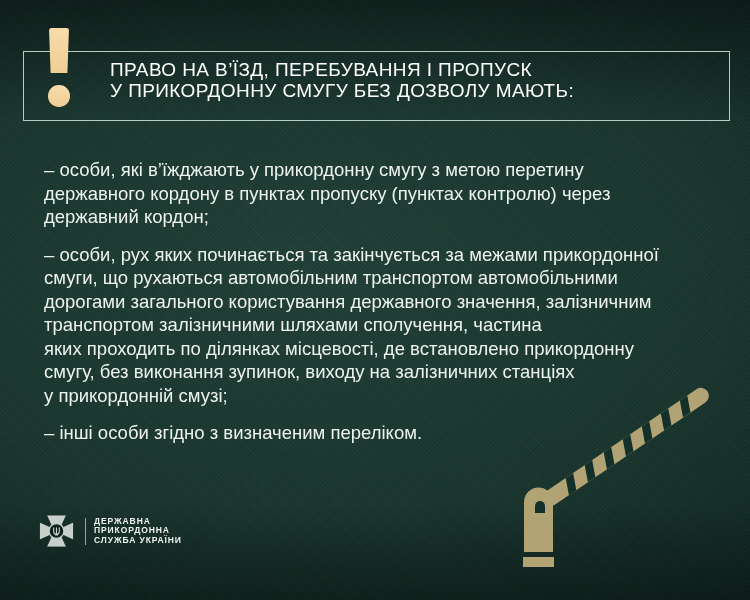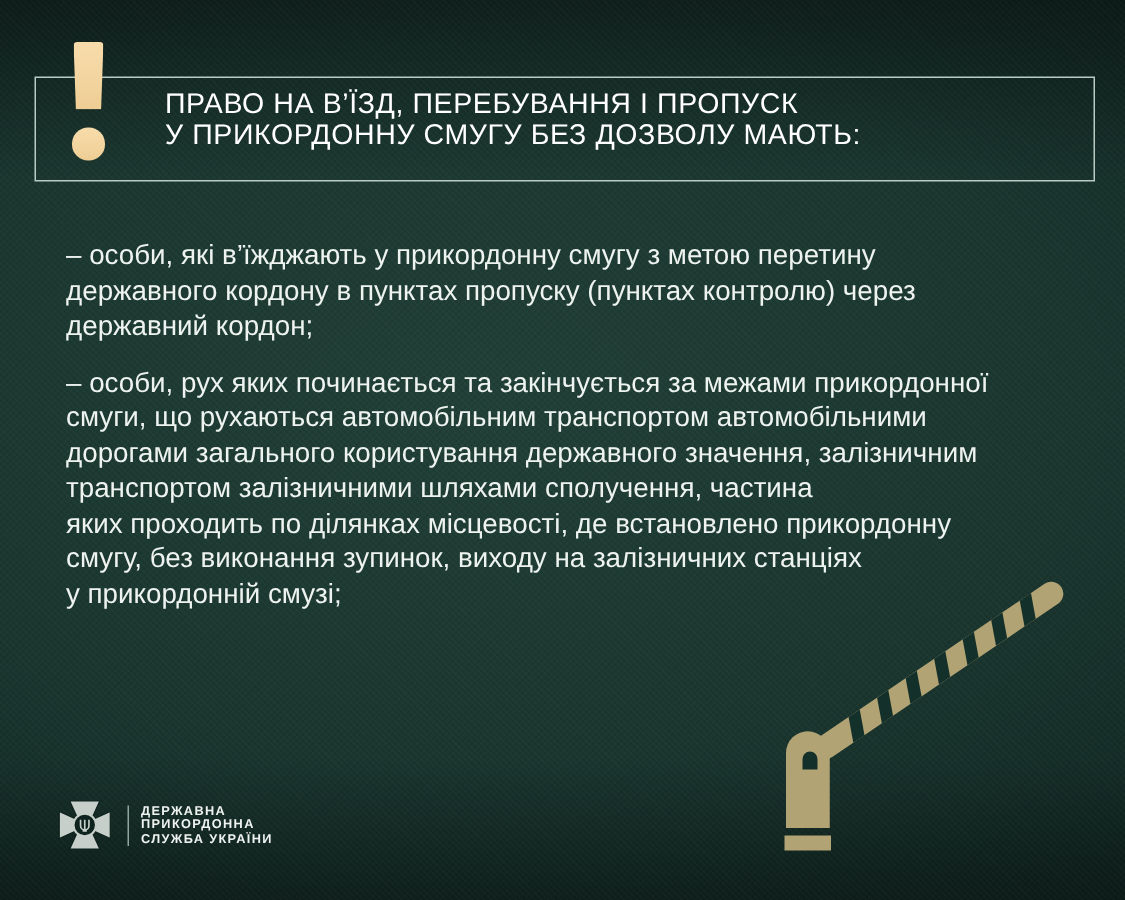--- a/index.html
+++ b/index.html
@@ -40,21 +40,21 @@
     color:#ffffff;font-size:19px;line-height:20.5px;font-weight:normal;
     letter-spacing:.4px;white-space:pre-line;z-index:2;margin-left:20px;
   }
   .body-text{
     position:absolute;left:44px;top:158px;width:680px;
     color:var(--text,#eef3f0);font-size:18.5px;line-height:23.5px;
     z-index:2;
   }
   .body-text .para{white-space:pre-line;margin:0 0 14px 0;}
   .barrier{position:absolute;left:488px;top:372px;z-index:1;}
-  .footer-logo{position:absolute;left:38px;top:533px;display:flex;align-items:center;z-index:2;}
+  .footer-logo{position:absolute;left:38px;top:514px;display:flex;align-items:center;z-index:2;}
   .footer-logo .emblem{width:37px;height:34px;}
   .footer-logo .divider{width:1px;height:27px;background:var(--divider,#8ea79e);margin-left:10px;}
   .footer-logo .org-name{
     margin-left:8px;color:var(--text,#eef3f0);
     font-size:8.5px;font-weight:bold;letter-spacing:.9px;line-height:9.4px;
     white-space:pre-line;text-transform:uppercase;
   }
 </style>
 </head>
 <body>
@@ -75,20 +75,21 @@
     <div class="para">– особи, які в’їжджають у прикордонну смугу з метою перетину
 державного кордону в пунктах пропуску (пунктах контролю) через
 державний кордон;</div>
     <div class="para">– особи, рух яких починається та закінчується за межами прикордонної
 смуги, що рухаються автомобільним транспортом автомобільними
 дорогами загального користування державного значення, залізничним
 транспортом залізничними шляхами сполучення, частина
 яких проходить по ділянках місцевості, де встановлено прикордонну
 смугу, без виконання зупинок, виходу на залізничних станціях
 у прикордонній смузі;</div>
+    <div class="para">– інші особи згідно з визначеним переліком.</div>
   </div>
 
   <svg class="barrier" width="260" height="228" viewBox="0 0 260 228">
 
     <g transform="rotate(-34.2 64 125)">
       <rect x="54" y="117" width="198" height="16" rx="8" style="fill:var(--beige,#b1a374)"></rect>
       <path d="M86,117 h9 l-7,16 h-9 z" style="fill:var(--stripe,#14302a)"></path>
       <path d="M109,117 h9 l-7,16 h-9 z" style="fill:var(--stripe,#14302a)"></path>
       <path d="M132,117 h9 l-7,16 h-9 z" style="fill:var(--stripe,#14302a)"></path>
       <path d="M155,117 h9 l-7,16 h-9 z" style="fill:var(--stripe,#14302a)"></path>

